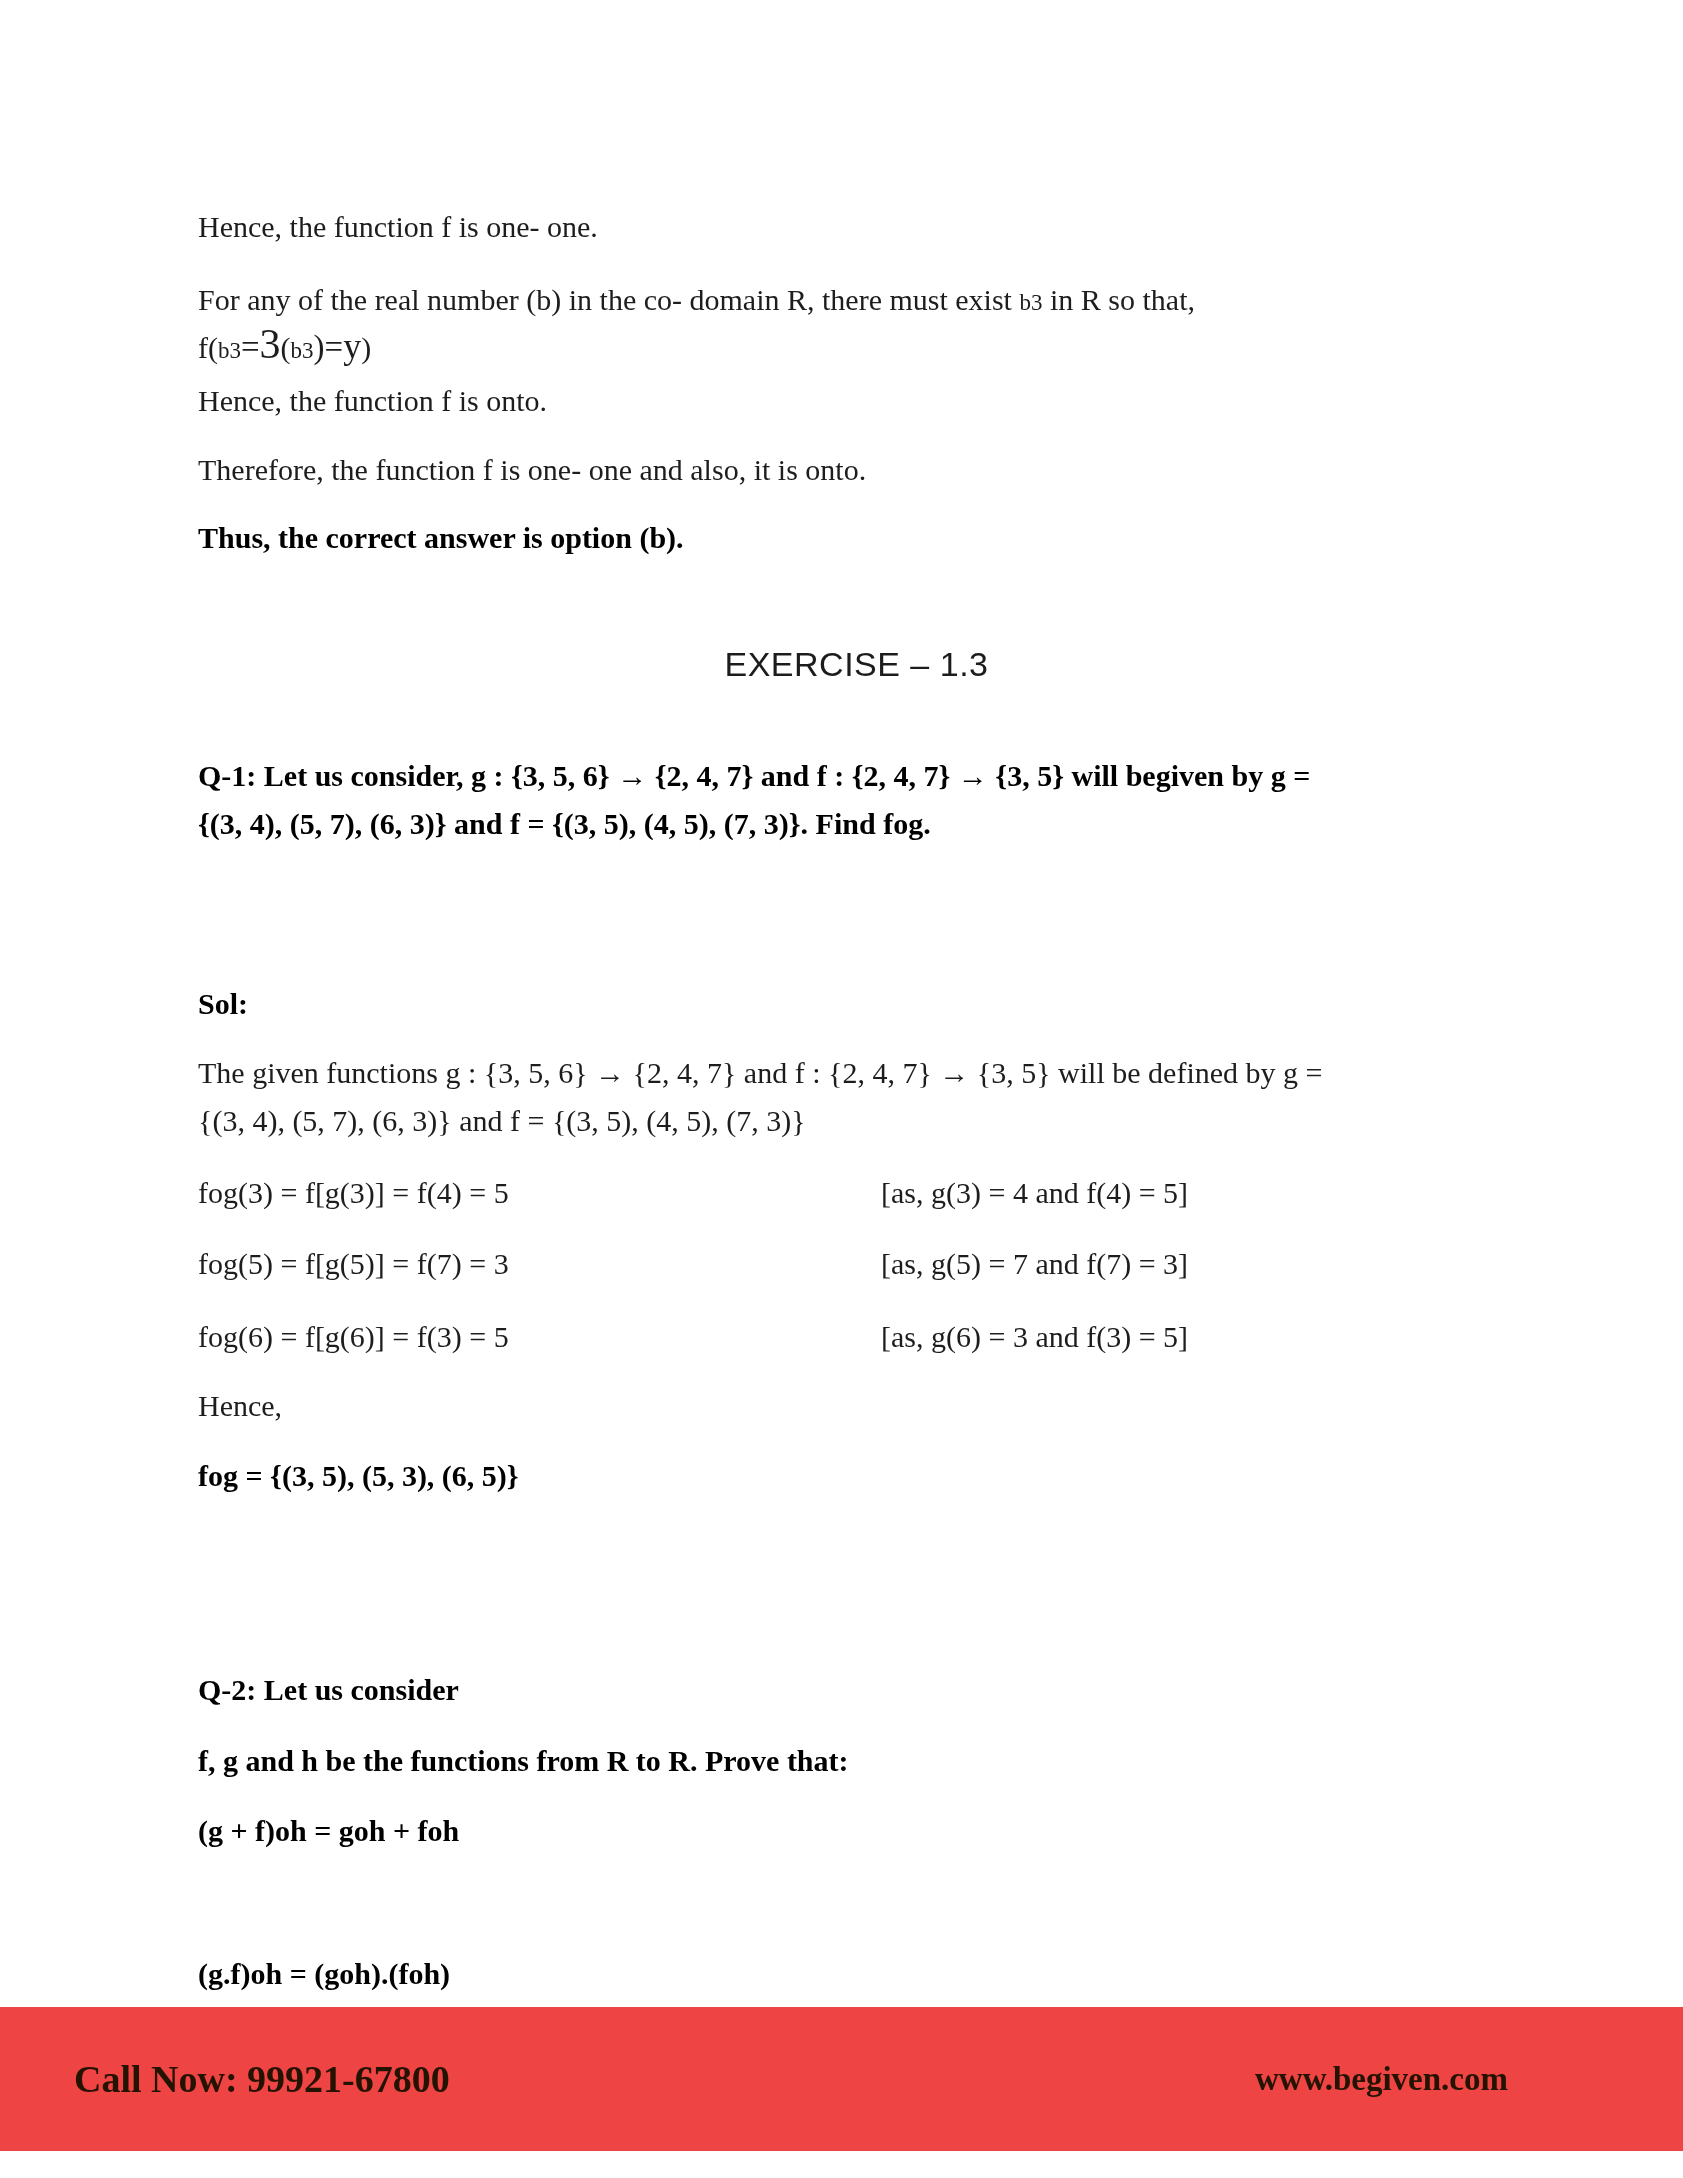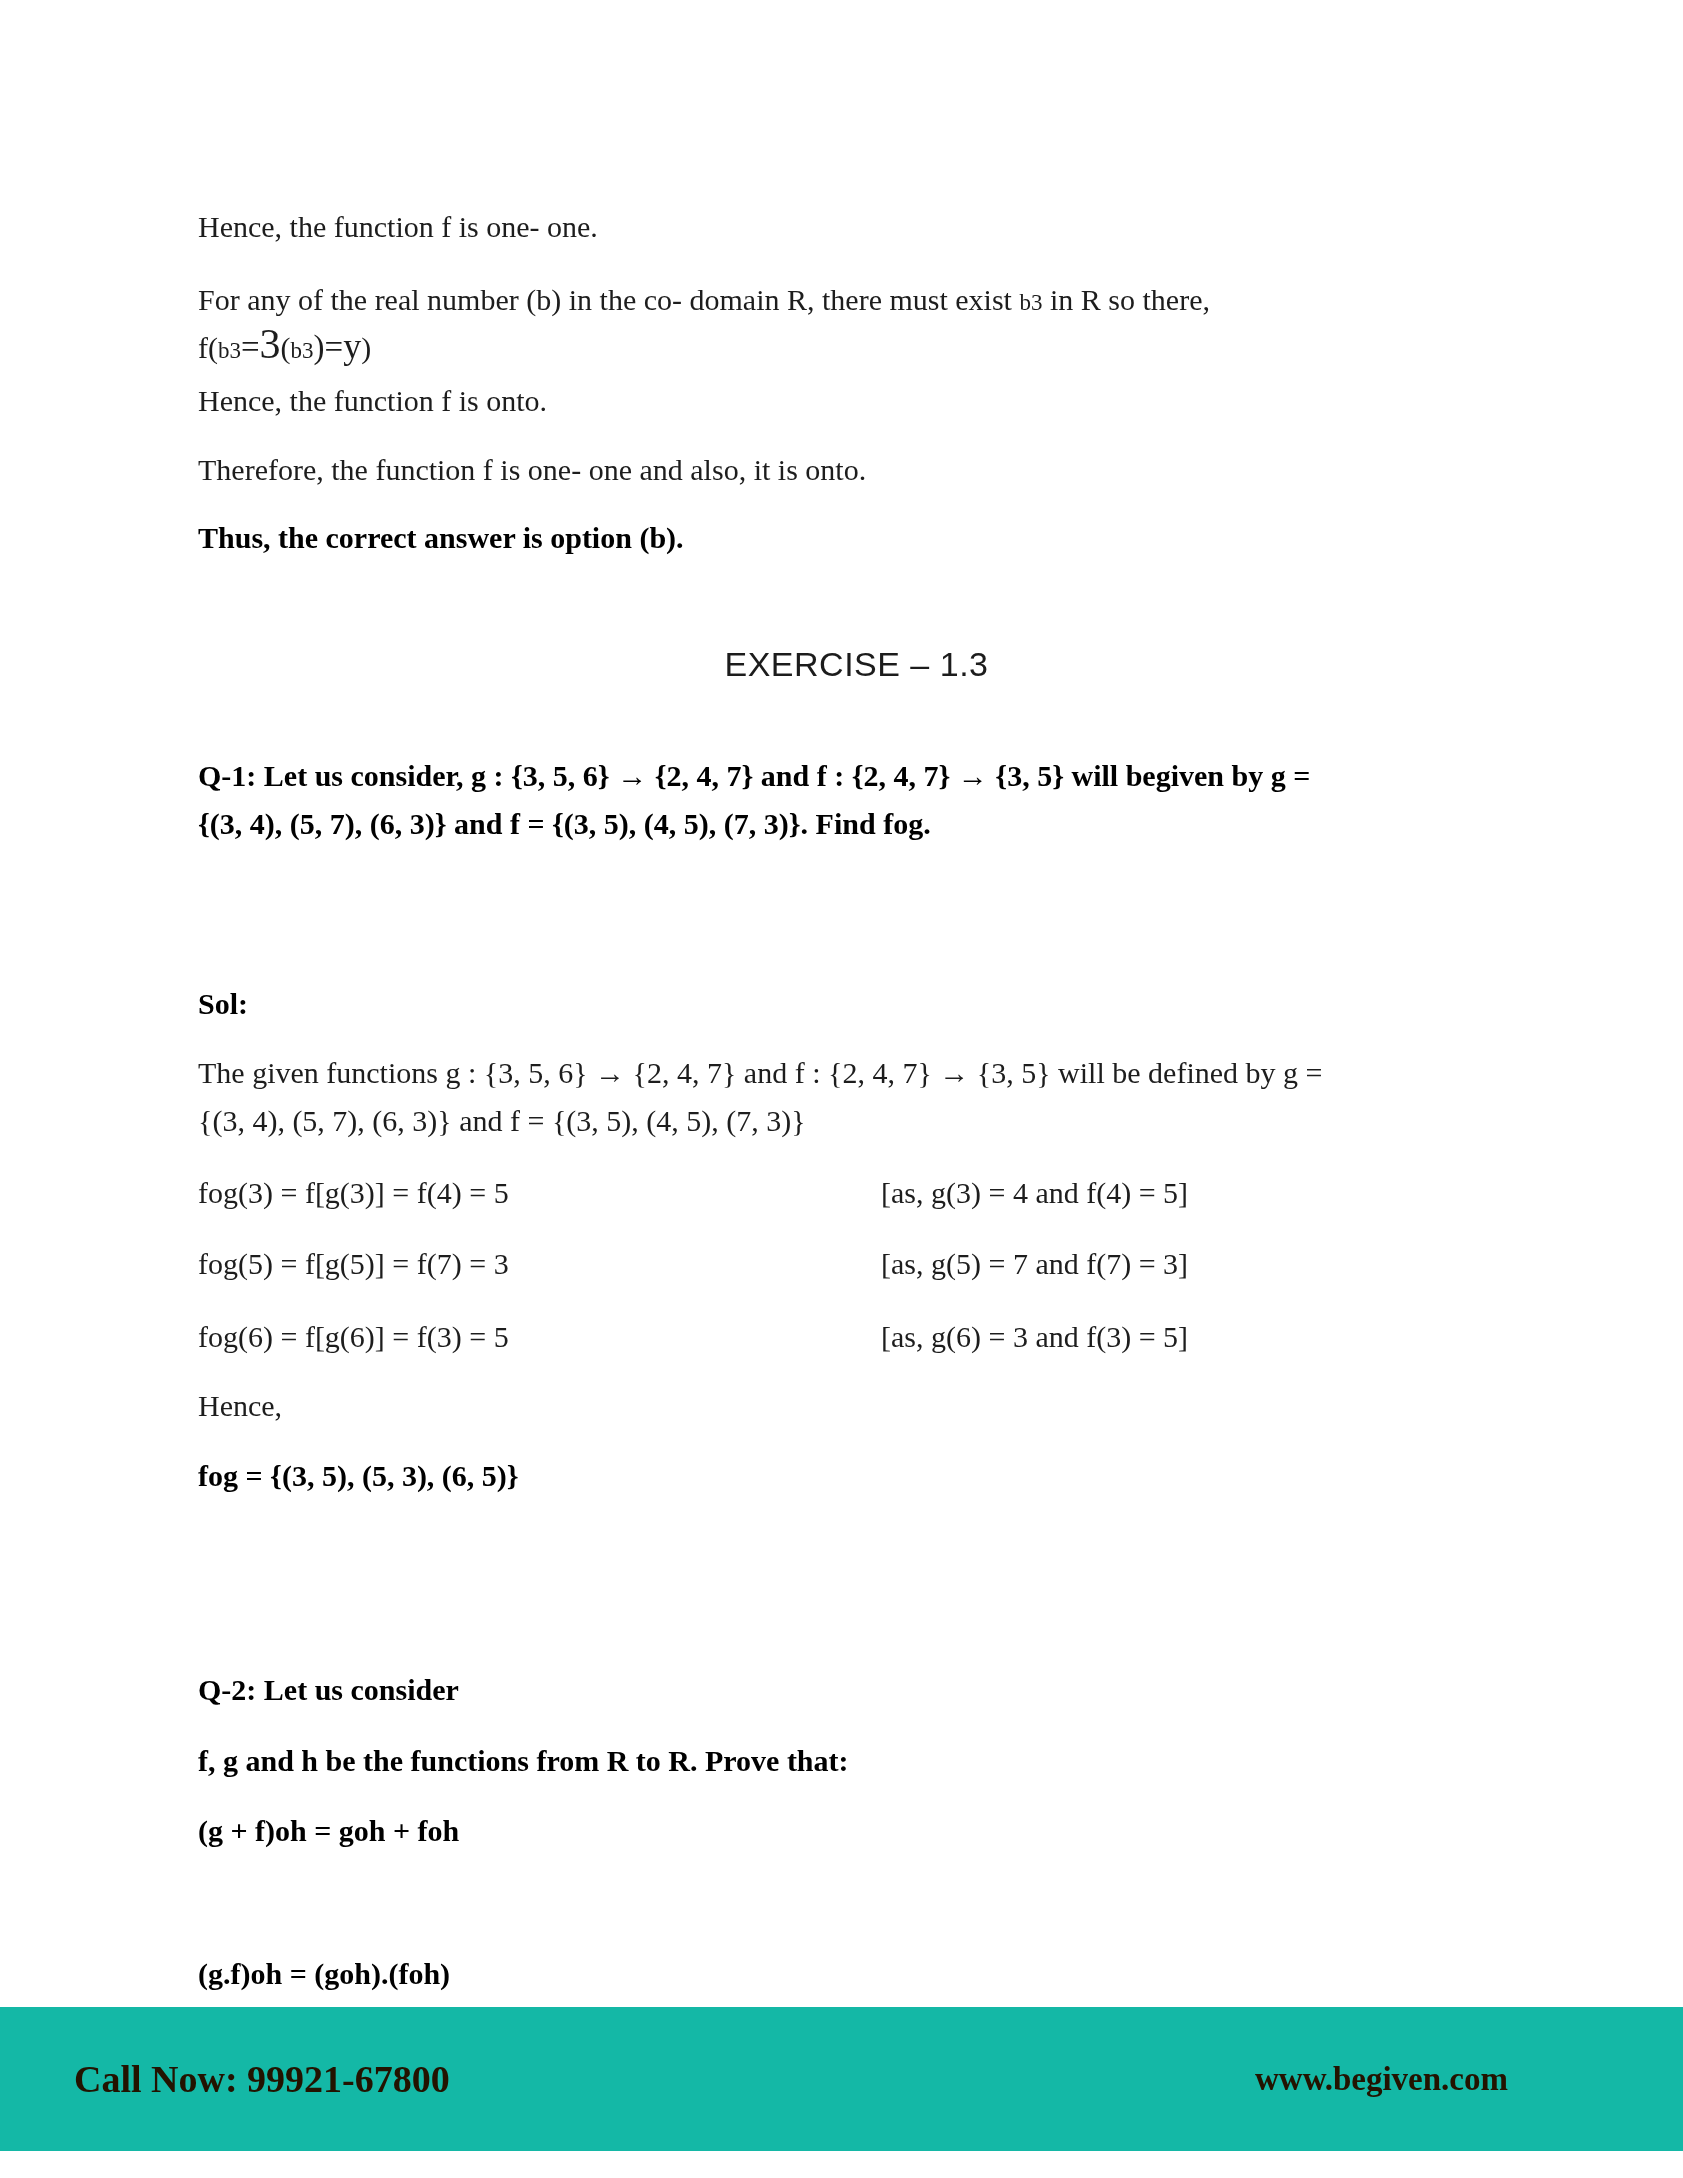--- a/index.html
+++ b/index.html
@@ -43,21 +43,21 @@
     display:grid;
     grid-template-columns:683px auto;
     font-size:30px;
     color:#1d1d1d;
     line-height:34px;
   }
   .footer{
     position:absolute;
     left:0;top:2007px;
     width:1683px;height:144px;
-    background:#14b8a6;
+    background:#ef4444;
     display:flex;
     align-items:center;
     justify-content:space-between;
     box-sizing:border-box;
     padding:0 175px 0 74px;
   }
   .footer-phone{
     font-family:"Liberation Serif", serif;
     font-weight:bold;
     font-size:38px;
@@ -70,21 +70,21 @@
     color:#231300;
   }
 </style>
 </head>
 <body>
 
 <div class="page">
 
   <div class="para single" style="top:210px">Hence, the function f is one- one.</div>
 
-  <div class="para single" style="top:283px"><span>For any of the real number (b) in the co- domain R, there must exist </span><span class="t-small">b3</span><span> in R so there,</span></div>
+  <div class="para single" style="top:283px"><span>For any of the real number (b) in the co- domain R, there must exist </span><span class="t-small">b3</span><span> in R so that,</span></div>
 
   <div class="para single formula" style="top:322px"><span>f(</span><span class="t-small">b3</span><span class="t-eq">=</span><span class="t-big">3</span><span>(</span><span class="t-small">b3</span><span class="t-eq">)=</span><span class="t-y">y</span><span>)</span></div>
 
   <div class="para single" style="top:384px">Hence, the function f is onto.</div>
 
   <div class="para single" style="top:453px">Therefore, the function f is one- one and also, it is onto.</div>
 
   <div class="para single bold" style="top:521px">Thus, the correct answer is option (b).</div>
 
   <div class="heading" style="top:645px">EXERCISE – 1.3</div>

